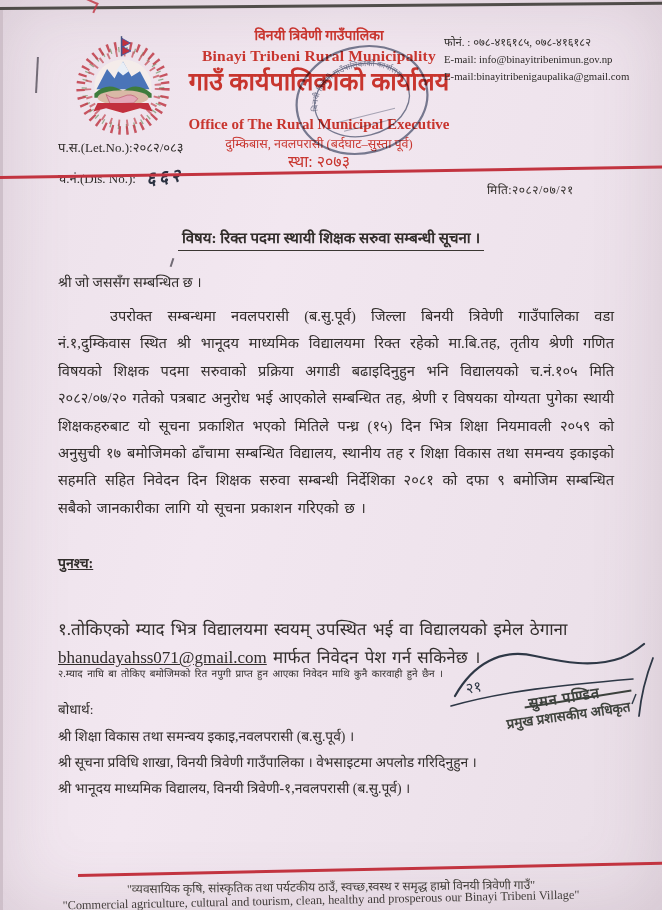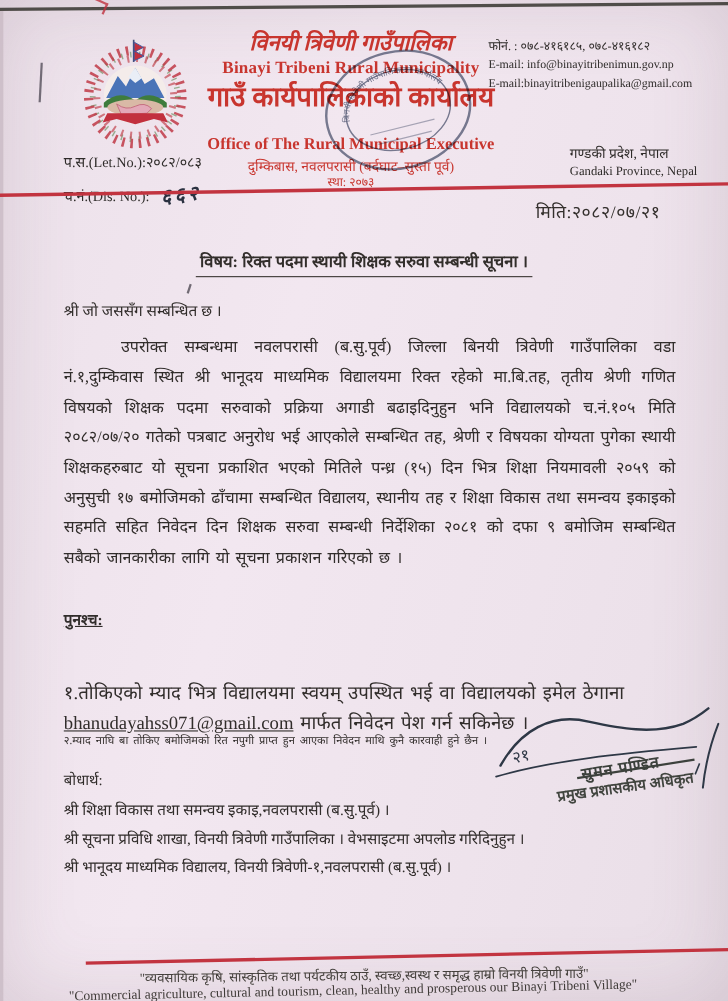--- a/index.html
+++ b/index.html
@@ -12,39 +12,39 @@
   
   .scan-line-top{position:absolute;left:-4px;top:7px;width:680px;height:3px;background:#35342e;transform:rotate(-0.45deg);transform-origin:left center;opacity:.85;}
   .scan-left-sliver{position:absolute;left:0;top:10px;width:3px;height:900px;background:#c9bac4;opacity:.8;}
   .artifact-red{position:absolute;left:83px;top:0px;width:12px;height:9px;border-top:2.5px solid #c03340;border-right:2px solid #c03340;transform:rotate(24deg);opacity:.8;}
   .artifact-pen{position:absolute;left:36px;top:57px;width:2px;height:36px;background:#4a4450;transform:rotate(3deg);opacity:.75;}
   .artifact-tick{position:absolute;left:171px;top:258px;width:2px;height:9px;background:#3a3640;transform:rotate(18deg);opacity:.7;}
 
   
   .emblem{position:absolute;left:70px;top:32px;width:106px;height:108px;}
   .lh-center{position:absolute;left:188px;top:28px;width:262px;text-align:center;color:#c8352e;line-height:1.12;}
-  .lh-np1{font-size:20px;font-weight:bold;font-style:italic;}
+  .lh-np1{font-size:14px;font-weight:bold;}
   .lh-en1{font-size:15.5px;font-weight:bold;letter-spacing:.2px;margin-top:3px;}
   .lh-np2{font-size:25px;font-weight:bold;margin-top:4px;}
   .lh-en2{font-size:15px;font-weight:bold;margin-top:20px;}
   .lh-addr-np{font-size:12.5px;margin-top:4px;}
   .lh-en3{font-size:12px;font-weight:bold;margin-top:3px;}
-  .lh-estd{font-size:11px;margin-top:2px;}
+  .lh-estd{font-size:16px;margin-top:2px;}
   .round-stamp{position:absolute;left:287px;top:36px;width:150px;height:128px;transform:rotate(-14deg);mix-blend-mode:multiply;opacity:.88;}
   .contact{position:absolute;left:444px;top:34px;width:216px;font-size:10.8px;line-height:1.55;color:#2e2b29;}
   .contact .ph{font-size:11.2px;}
   .province{position:absolute;left:518px;top:132px;font-size:12.5px;line-height:1.35;color:#2e2b29;}
   .province .en{font-size:11.5px;}
 
   .refline{position:absolute;left:58px;font-size:13px;color:#2f2c2a;}
   .letno{top:138px;}
   .disno{top:164px;}
   .handwritten{font-size:18px;font-style:italic;color:#2a3140;display:inline-block;transform:rotate(-6deg);margin-left:10px;letter-spacing:3px;font-weight:bold;}
   .rule-top{position:absolute;left:0;top:176px;width:664px;height:3px;background:#c23440;transform:rotate(-0.9deg);transform-origin:left center;}
-  .dateline{position:absolute;left:487px;top:181px;font-size:16px;color:#34302d;letter-spacing:.5px;}
+  .dateline{position:absolute;left:487px;top:181px;font-size:12px;color:#34302d;letter-spacing:.5px;}
 
   .subject-wrap{position:absolute;left:0;top:216px;width:662px;text-align:center;}
   .subject{display:inline-block;font-size:15px;font-weight:bold;border-bottom:1.6px solid #3a3632;padding:0 4px 3px 4px;color:#322e2b;margin-top:11px;}
   .salutation{position:absolute;left:58px;top:272px;font-size:14px;}
 
   .bodypara{position:absolute;left:58px;top:303px;width:556px;font-size:14.6px;line-height:27.4px;text-align:justify;text-indent:52px;color:#312d2b;word-spacing:2px;}
 
   .ps-head{position:absolute;left:58px;top:553px;font-size:14px;font-weight:bold;text-decoration:underline;}
   .ps1{position:absolute;left:58px;top:588px;width:560px;font-size:17px;line-height:28px;word-spacing:2px;margin-top:28px;}
   .ps1 .email{text-decoration:underline;font-family:"Liberation Serif",serif;}
@@ -114,24 +114,20 @@
     </text>
     <path d="M45,80 L105,80 M50,90 L100,90" stroke="#4a5570" stroke-width="1" opacity="0.5"></path>
   </svg>
 
   <div class="contact">
     <div class="ph">फोनं. : ०७८-४१६१८५, ०७८-४१६१८२</div>
     <div>E-mail: info@binayitribenimun.gov.np</div>
     <div>E-mail:binayitribenigaupalika@gmail.com</div>
   </div>
 
-  <div class="province">
-    <div>गण्डकी प्रदेश, नेपाल</div>
-    <div class="en">Gandaki Province, Nepal</div>
-  </div>
 
   <div class="refline letno">
     <span>प.स.(Let.No.):</span><span>२०८२/०८३</span>
   </div>
   <div class="refline disno">
     <span>च.नं.(Dis. No.):</span><span class="handwritten">६६२</span>
   </div>
 
   <div class="rule-top"></div>
   <div class="dateline">मिति:२०८२/०७/२१</div>

